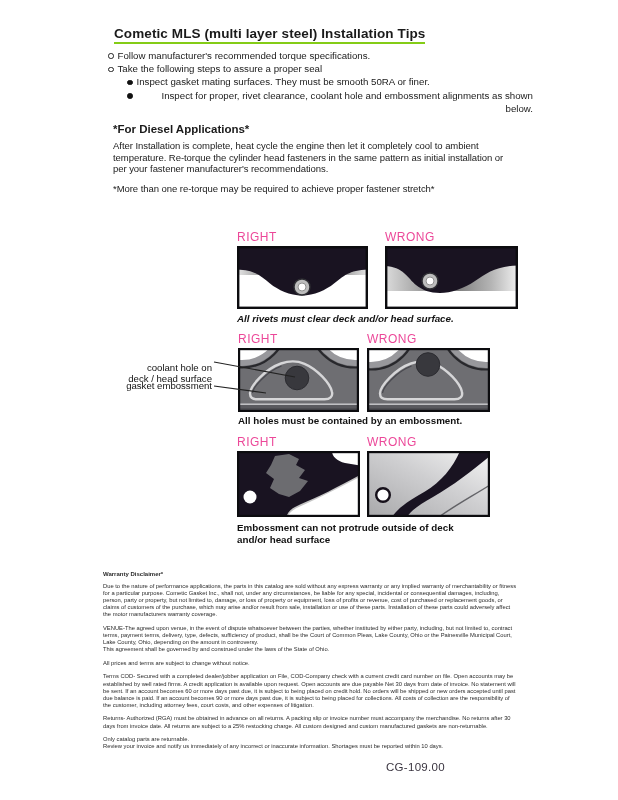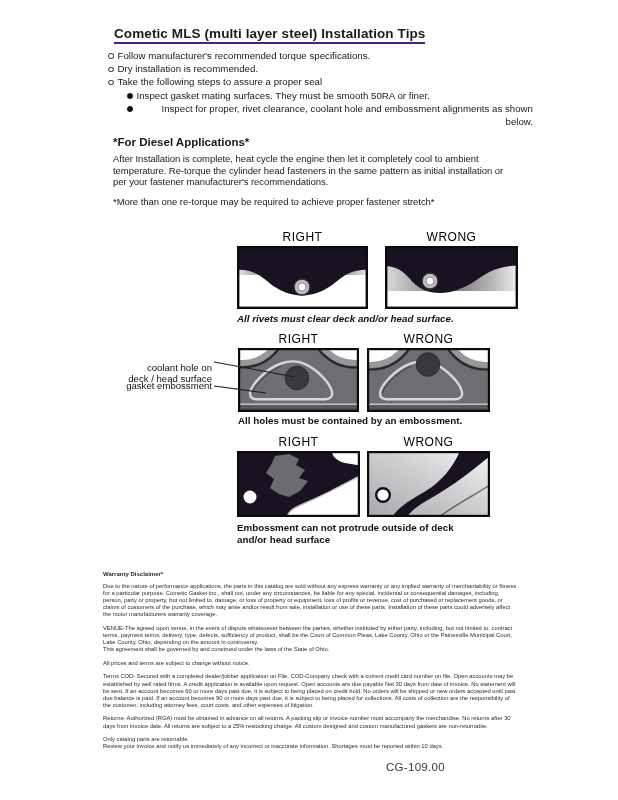--- a/index.html
+++ b/index.html
@@ -4,30 +4,30 @@
 <style>
   html,body{margin:0;padding:0;background:#ffffff;}
   .page{
     position:relative;width:618px;height:800px;background:#ffffff;
     font-family:"Liberation Sans",sans-serif;color:#1a1a1a;overflow:hidden;
   }
   
   .top-text{position:absolute;left:108px;top:24px;width:425px;}
   .title{
     display:inline-block;margin-left:6px;font-size:13.5px;font-weight:bold;
-    letter-spacing:.1px;border-bottom:2px solid #4c1d95;padding-bottom:1px;margin-bottom:5px;
+    letter-spacing:.1px;border-bottom:2px solid #84cc16;padding-bottom:1px;margin-bottom:5px;
   }
   .b-row{display:flex;align-items:flex-start;font-size:9.7px;line-height:13.2px;text-align:right;}
   .b-dot{flex:0 0 auto;width:3.5px;height:3.5px;border:1px solid #222;border-radius:50%;
     margin:4.4px 4px 0 0;}
   .b-sub .b-dot{background:#111;border-color:#111;margin-left:19px;}
   .diesel-h{font-size:11.5px;font-weight:bold;margin:8px 0 5px 5px;}
   .para{font-size:9.5px;line-height:11.6px;margin:0 0 8px 5px;width:402px;letter-spacing:-0.05px;}
   
-  .diag-label{position:absolute;font-size:12px;letter-spacing:.5px;color:#000000;text-align:center;}
+  .diag-label{position:absolute;font-size:12px;letter-spacing:.5px;color:#ec4899;}
   .diag-box{position:absolute;}
   .diag-box svg{display:block;}
   .caption{position:absolute;font-size:9.8px;font-weight:bold;color:#111;line-height:11.5px;white-space:pre-line;}
   .anno{position:absolute;font-size:9.6px;line-height:11px;text-align:right;color:#111;white-space:pre-line;}
   .overlay{position:absolute;left:0;top:0;pointer-events:none;}
   
   .disclaimer{position:absolute;left:103px;top:571px;width:414px;color:#2b2b2b;}
   .disc-h{font-size:6px;font-weight:bold;margin:0 0 6px 0;}
   .disc-p{font-size:5.8px;line-height:7.1px;margin:0 0 6.5px 0;white-space:pre-line;}
   
@@ -37,24 +37,20 @@
 <body>
 
 <div class="page">
 
   <div class="top-text">
     <div class="title">Cometic MLS (multi layer steel) Installation Tips</div>
 
     <div class="b-row">
       <span class="b-dot"></span>
       <span>Follow manufacturer's recommended torque specifications.</span>
-    </div>
-    <div class="b-row">
-      <span class="b-dot"></span>
-      <span>Dry installation is recommended.</span>
     </div>
     <div class="b-row">
       <span class="b-dot"></span>
       <span>Take the following steps to assure a proper seal</span>
     </div>
     <div class="b-row b-sub">
       <span class="b-dot"></span>
       <span>Inspect gasket mating surfaces.  They must be smooth 50RA or finer.</span>
     </div>
     <div class="b-row b-sub">

